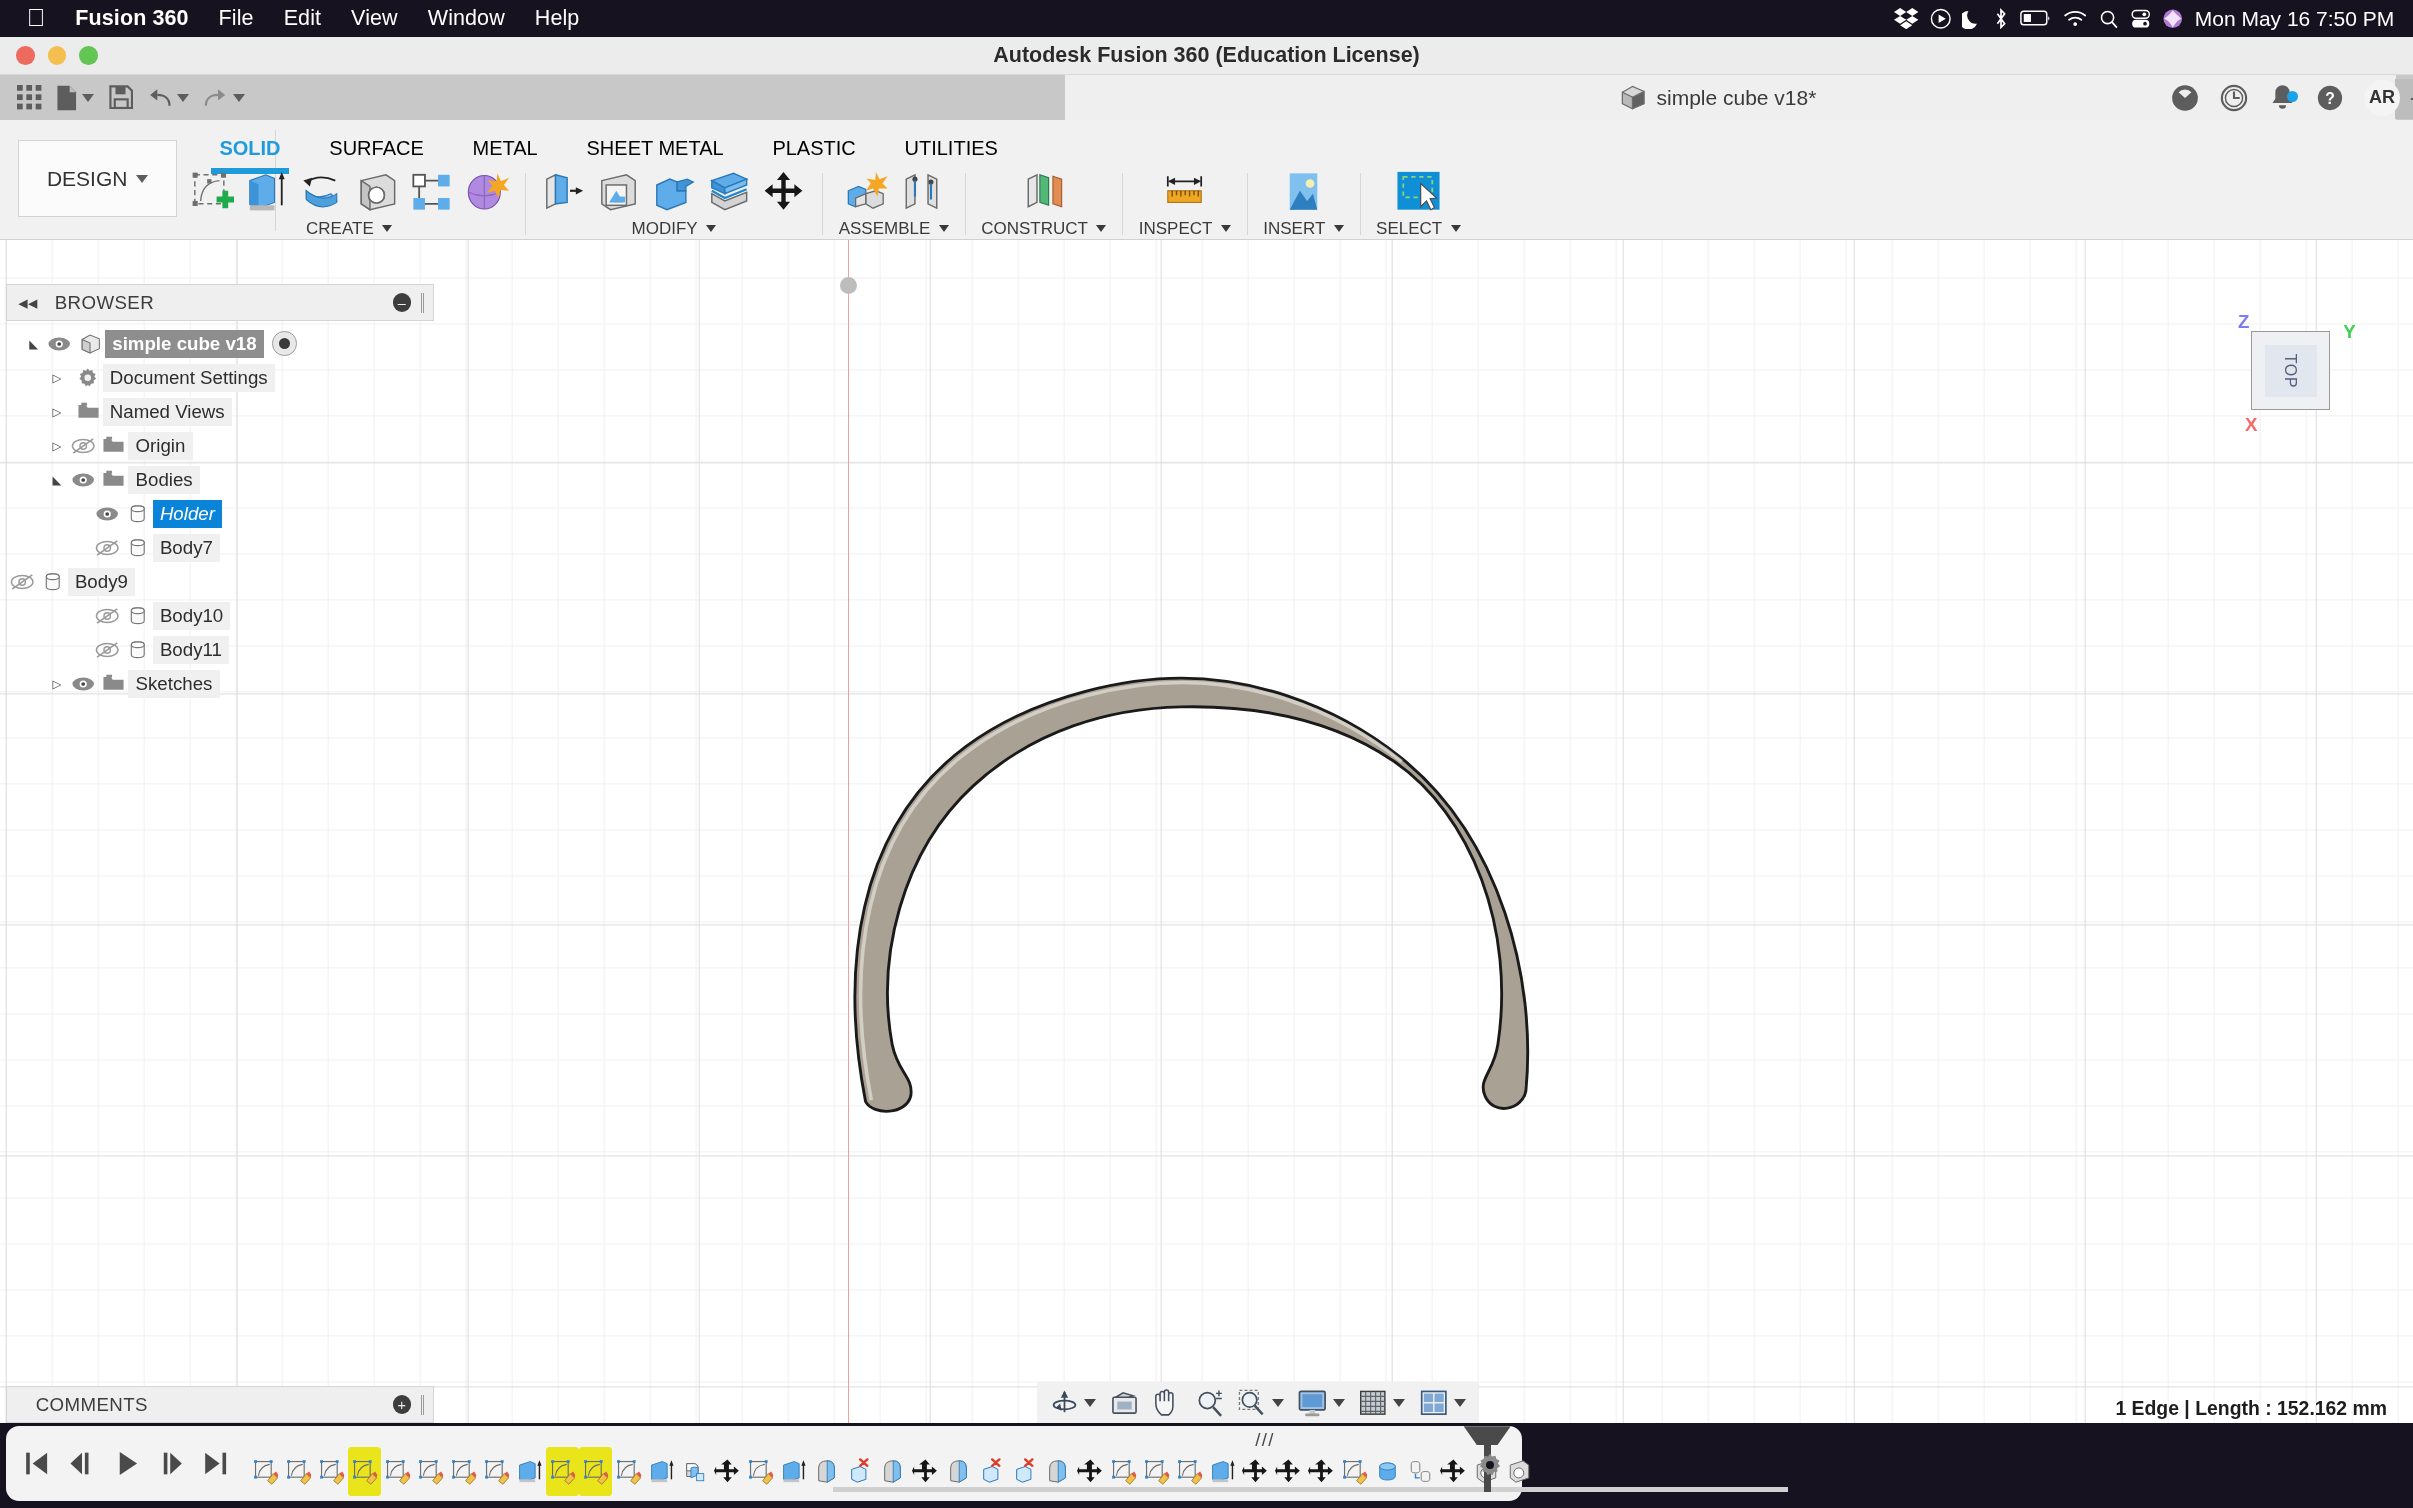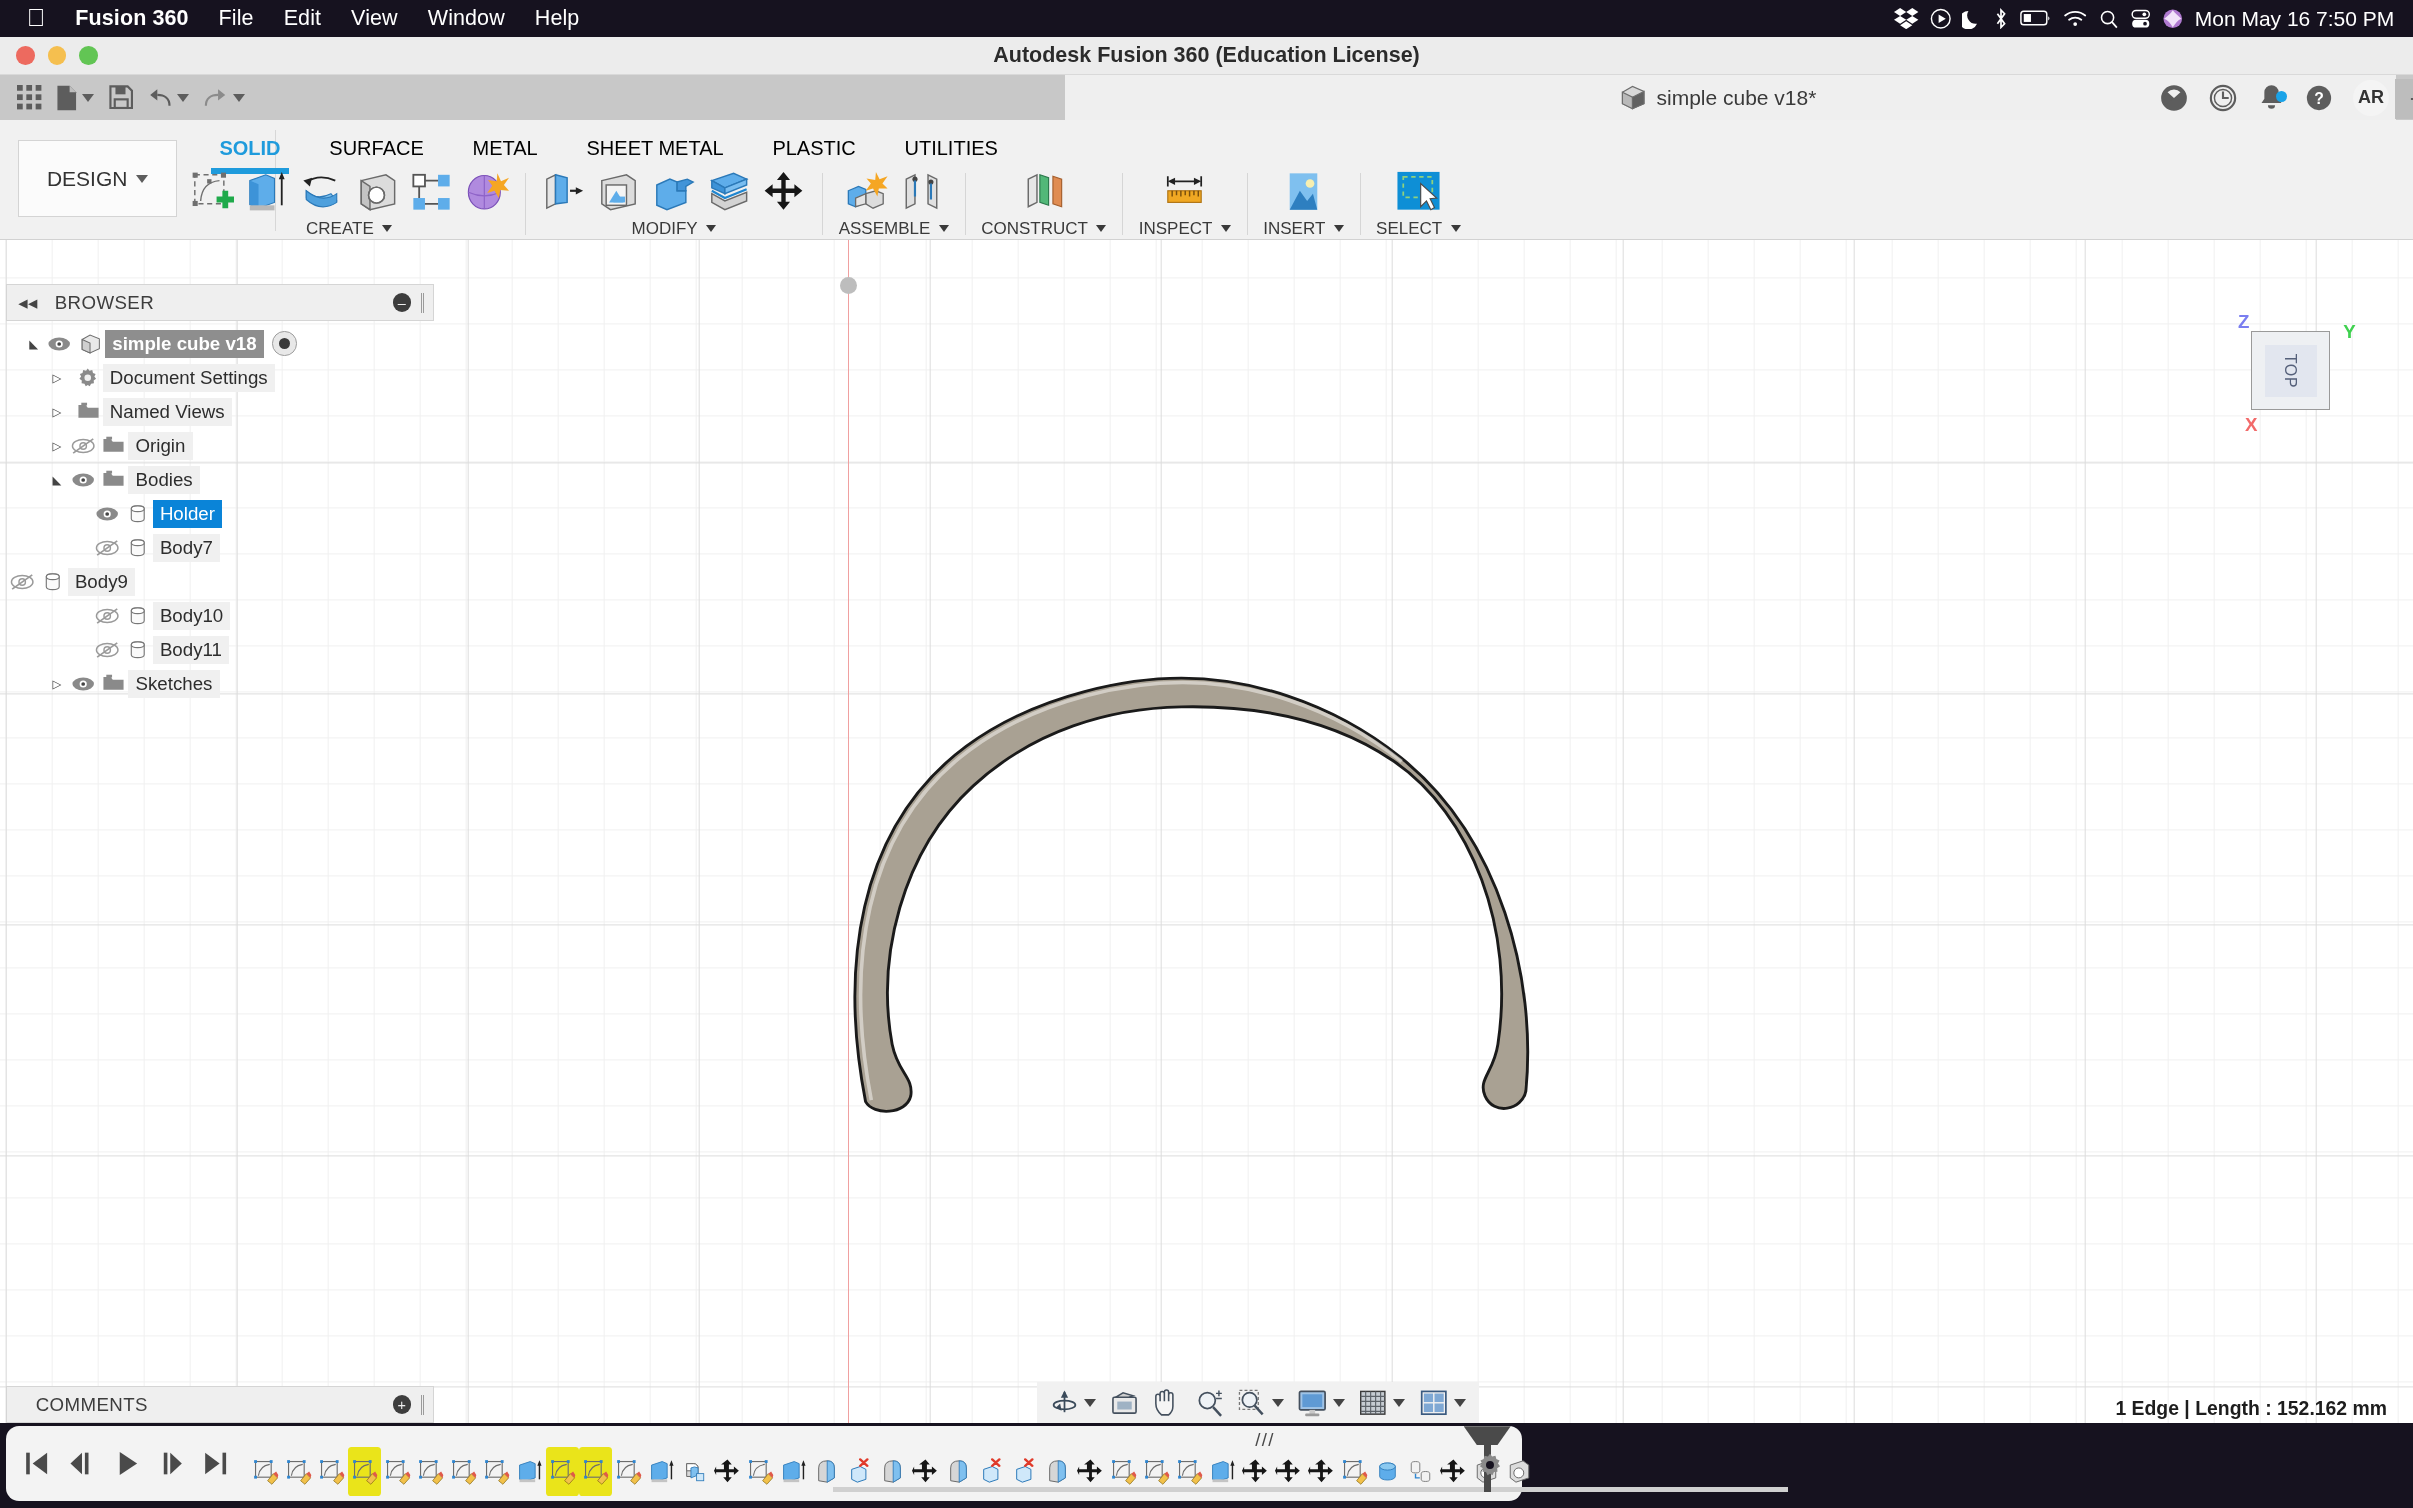--- a/index.html
+++ b/index.html
@@ -49,21 +49,21 @@
   
   .qbar {
     position: relative; height: 45px; background: #c8c8c8;
     display: flex; align-items: center;
   }
   .qitem { display: flex; align-items: center; height: 45px; padding: 0 7.2px; cursor: default; }
   .qitem:first-child { margin-left: 10px; }
   .caret { width: 0; height: 0; border-left: 6.5px solid transparent; border-right: 6.5px solid transparent;
            border-top: 8px solid #5d5d5d; margin-left: 5px; }
   .tabstrip {
-    position: absolute; left: 282px; right: 11px; top: 0; height: 45px;
+    position: absolute; left: 282px; right: 0; top: 0; height: 45px;
     background: #c8c8c8; display: flex; align-items: flex-end;
   }
   .doctab {
     position: absolute; left: 783px; top: 0; height: 45px; width: 1307px;
     background: #efefef;
     display: flex; align-items: center; justify-content: center; gap: 11.5px;
     font-size: 21px; color: #3a3a3a;
   }
   .tabclose {
     position: absolute; left: 2069px; top: 0; width: 45px; height: 45px; background: #efefef;
@@ -170,21 +170,21 @@
 
   .tree { margin-top: 5.7px; position: relative; }
   .trow {
     display: flex; align-items: center; height: 34px; position: relative;
   }
   .twist { width: 18.7px; display: flex; align-items: center; justify-content: center; color: #444; }
   .eye { width: 33px; display: flex; align-items: center; justify-content: center; }
   .tico { width: 29px; display: flex; align-items: center; justify-content: center; }
   .tlabel { font-size: 18.7px; color: #2d2d2d; padding: 2.9px 7.2px; background: #f0f0f0; white-space: nowrap; }
   .trow.root .tlabel { background: #8e8e8e; color: #fff; font-weight: bold; }
-  .trow.selected .tlabel { background: #0a84d8; color: #ffffff; }
+  .trow.selected .tlabel { background: #0a84d8; color: #ffffff; font-style: italic; }
   .radio-dot {
     width: 24.4px; height: 24.4px; border-radius: 50%; background: #e8e8e8; border: 1.4px solid #9d9d9d;
     display: flex; align-items: center; justify-content: center; margin-left: 8.6px;
   }
   .radio-dot i { width: 11.5px; height: 11.5px; border-radius: 50%; background: #3a3a3a; display:block;}
 
   
   .comments {
     position: absolute; left: 5.7px; bottom: 86px; width: 428px; height: 37px;
     background: #efefef; border: 0.7px solid #d5d5d5;

